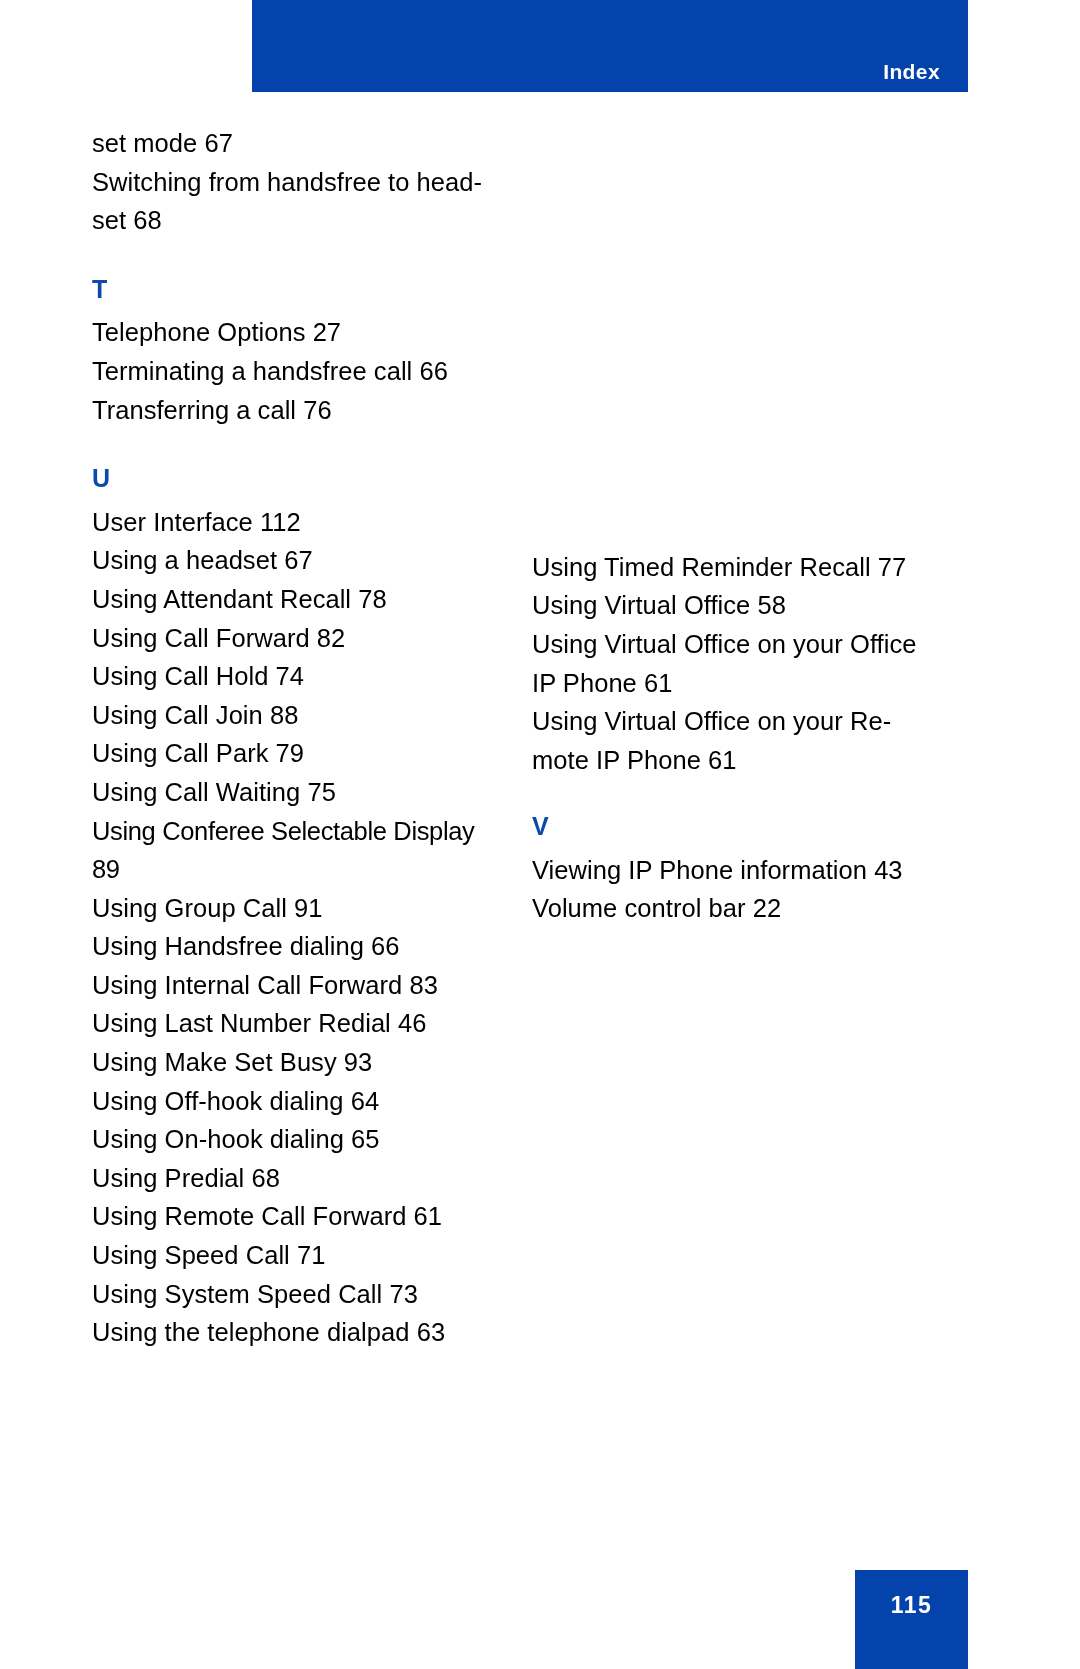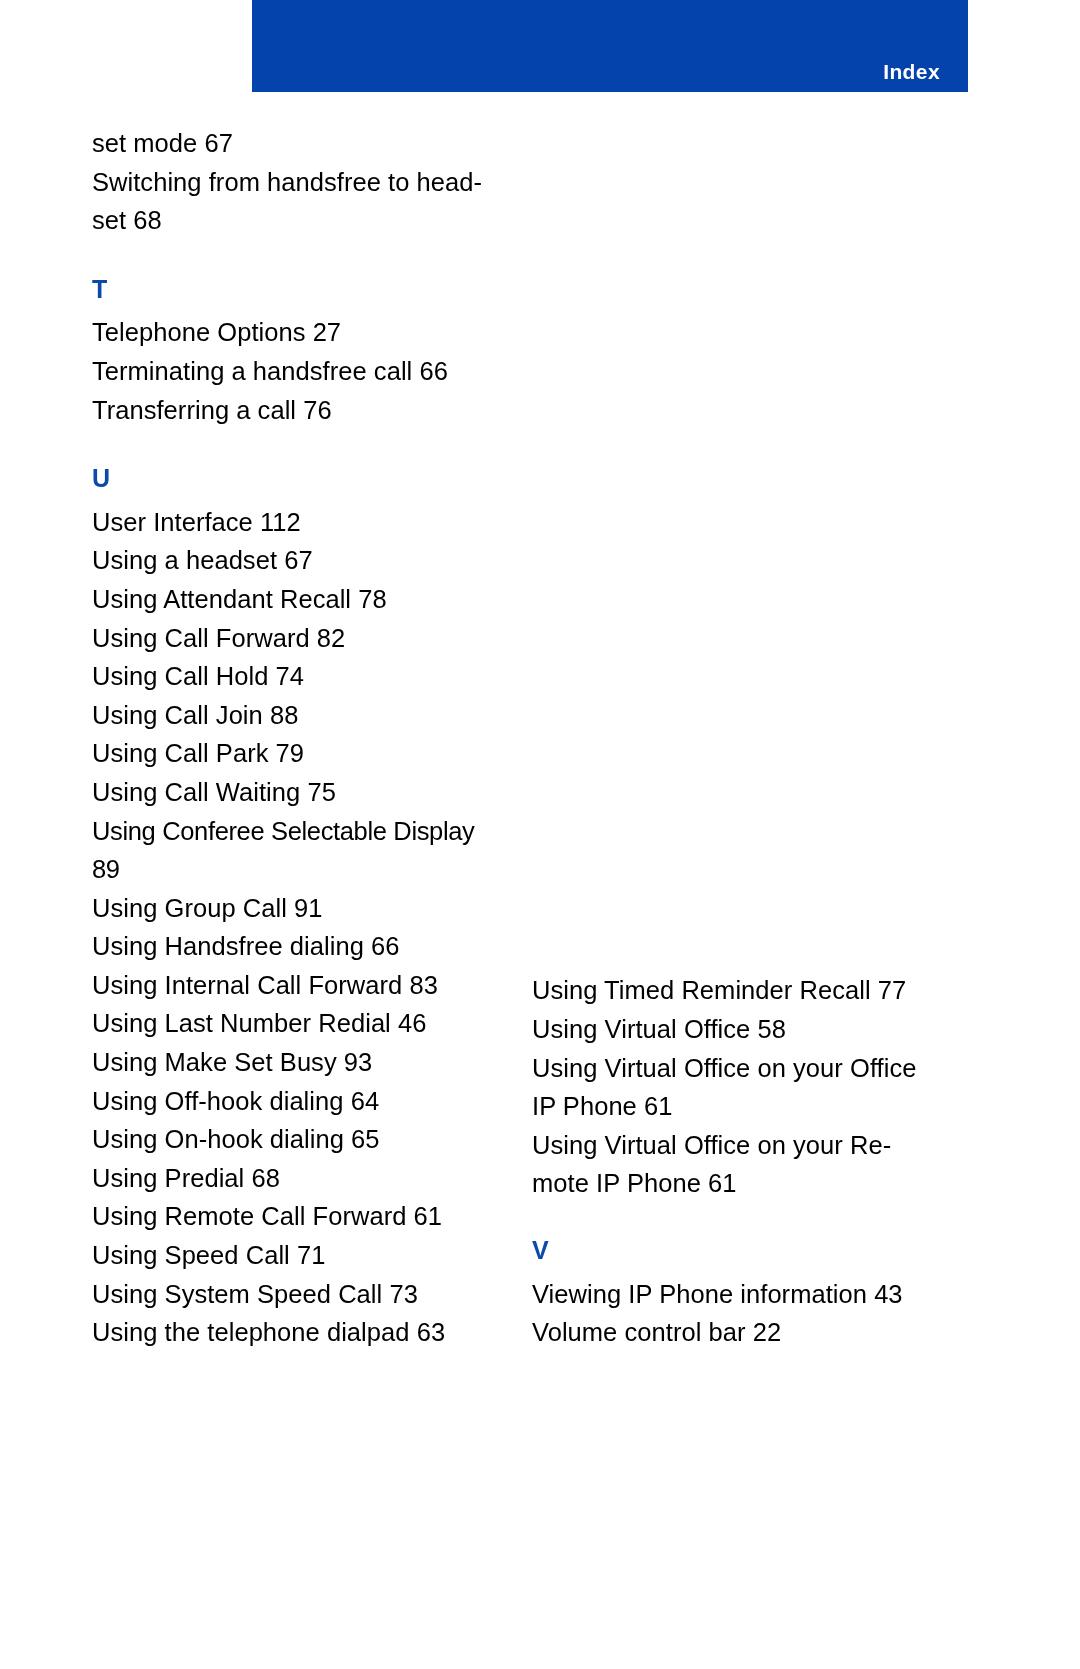--- a/index.html
+++ b/index.html
@@ -40,21 +40,21 @@
     line-height: 1;
   }
   
   .columns {
     position: absolute;
     left: 0;
     top: 124px;
     width: 1080px;
     display: flex;
     flex-direction: row;
-    align-items: flex-end;
+    align-items: center;
   }
   .col {
     width: 440px;
     box-sizing: border-box;
   }
   .col-left  { margin-left: 92px; }
   .col-right { margin-left: 0px; width: 430px; }
 
   .entry {
     font-size: 25.5px;
@@ -158,14 +158,17 @@
         </div>
       <div id="right-sections">
           <div class="section-letter">V</div>
           <div class="entry">Viewing IP Phone information 43</div>
           <div class="entry">Volume control bar 22</div>
         </div>
     </div>
 
   </div>
 
+  <div class="footer-box">
+    <div class="footer-num">115</div>
+  </div>
 
 </div>
 
 </body></html>

